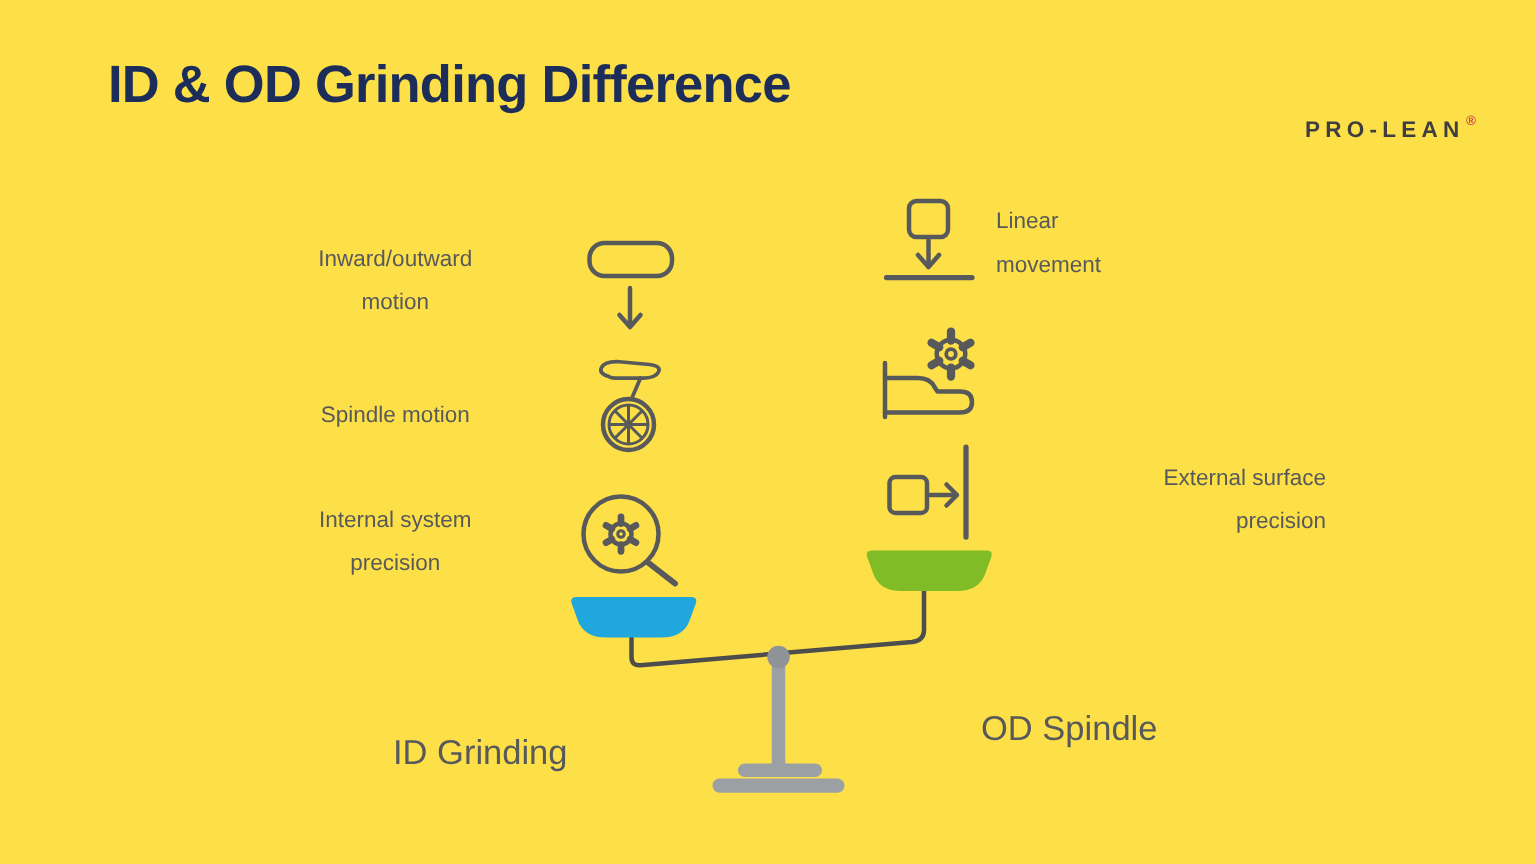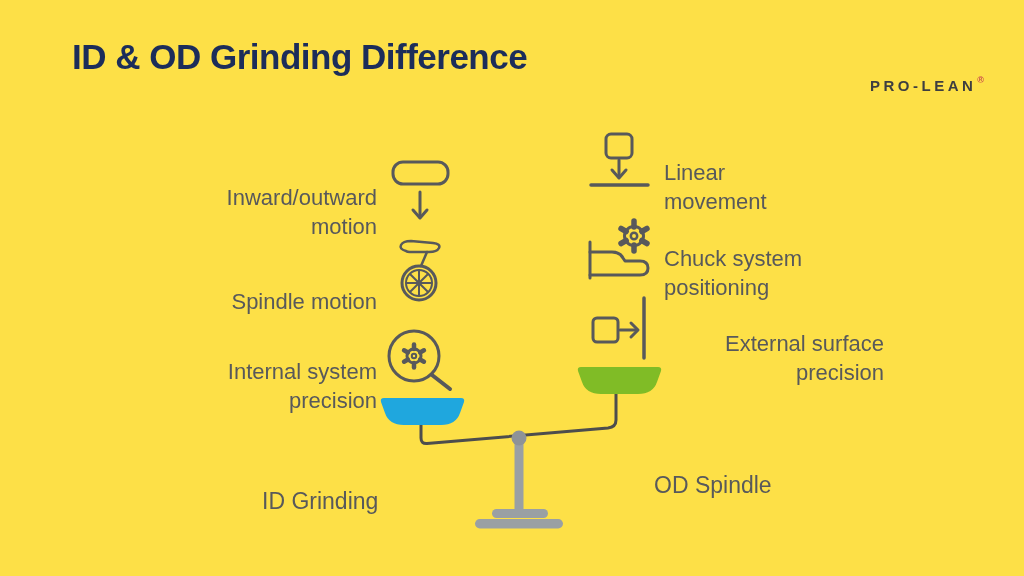--- a/index.html
+++ b/index.html
@@ -4,23 +4,23 @@
 <style>
   body{margin:0;background:#ffffff}
   .slide{position:relative;width:1024px;height:576px;background:#fde047;overflow:hidden;
          font-family:"Liberation Sans",sans-serif;}
   .title{position:absolute;left:72px;top:38px;margin:0;font-size:35px;line-height:37px;
          font-weight:bold;letter-spacing:-0.5px;color:var(--title,#1C2D5A);}
   .logo{position:absolute;top:45px;right:40px;font-size:15px;font-weight:600;
         letter-spacing:3.5px;color:#3E3E40;margin-top:32px;}
   .logo sup{font-size:9px;letter-spacing:0;margin-left:1px;color:var(--logo-reg,#C94B4B);
         position:relative;top:-2px;}
-  .label{position:absolute;color:var(--label-text,#58595B);font-size:22px;line-height:29px;
-         white-space:pre-line;margin-top:25px;}
-  .r-align{text-align:right;}
+  .label{position:absolute;color:var(--label-text,#58595B);font-size:15px;line-height:29px;
+         white-space:pre-line;}
+  .r-align{text-align:center;}
   .pan-label{position:absolute;color:var(--label-text,#58595B);font-size:23px;}
   svg.icon{position:absolute;stroke:var(--icon-stroke,#58595B);fill:none;
            stroke-linecap:round;stroke-linejoin:round;}
   svg.scale{position:absolute;left:370px;top:360px;}
   .pan-id{fill:var(--id-pan,#1FA7DE);stroke:none}
   .pan-od{fill:var(--od-pan,#80BC26);stroke:none}
   .beam{stroke:var(--beam,#4D4D4D);stroke-width:3;fill:none;stroke-linecap:round}
   .metal{fill:var(--scale-gray,#9AA0A3);stroke:none}
   .pivot{fill:#8E9397;stroke:none}
 </style>
@@ -36,22 +36,20 @@
   </div>
 
   <div class="label r-align" style="left:150px;top:158px;width:227px;">Inward/outward
 motion</div>
   <div class="label r-align" style="left:150px;top:262px;width:227px;">Spindle motion</div>
   <div class="label r-align" style="left:150px;top:332px;width:227px;">Internal system
 precision</div>
 
   <div class="label" style="left:664px;top:133px;width:220px;">Linear
 movement</div>
-  <div class="label" style="left:664px;top:219px;width:220px;">Chuck system
-positioning</div>
   <div class="label" style="left:664px;top:304px;width:220px;text-align:right;">External surface
 precision</div>
 
   <svg class="icon" style="left:390px;top:158px" width="64" height="66" viewBox="0 0 64 66">
     <rect x="3" y="4" width="55" height="22" rx="10" stroke-width="3"></rect>
     <line x1="30" y1="34" x2="30" y2="59" stroke-width="3"></line>
     <polyline points="23,52 30,60 37,52" stroke-width="3"></polyline>
   </svg>
 
   <svg class="icon" style="left:396px;top:238px" width="52" height="70" viewBox="0 0 52 70">

